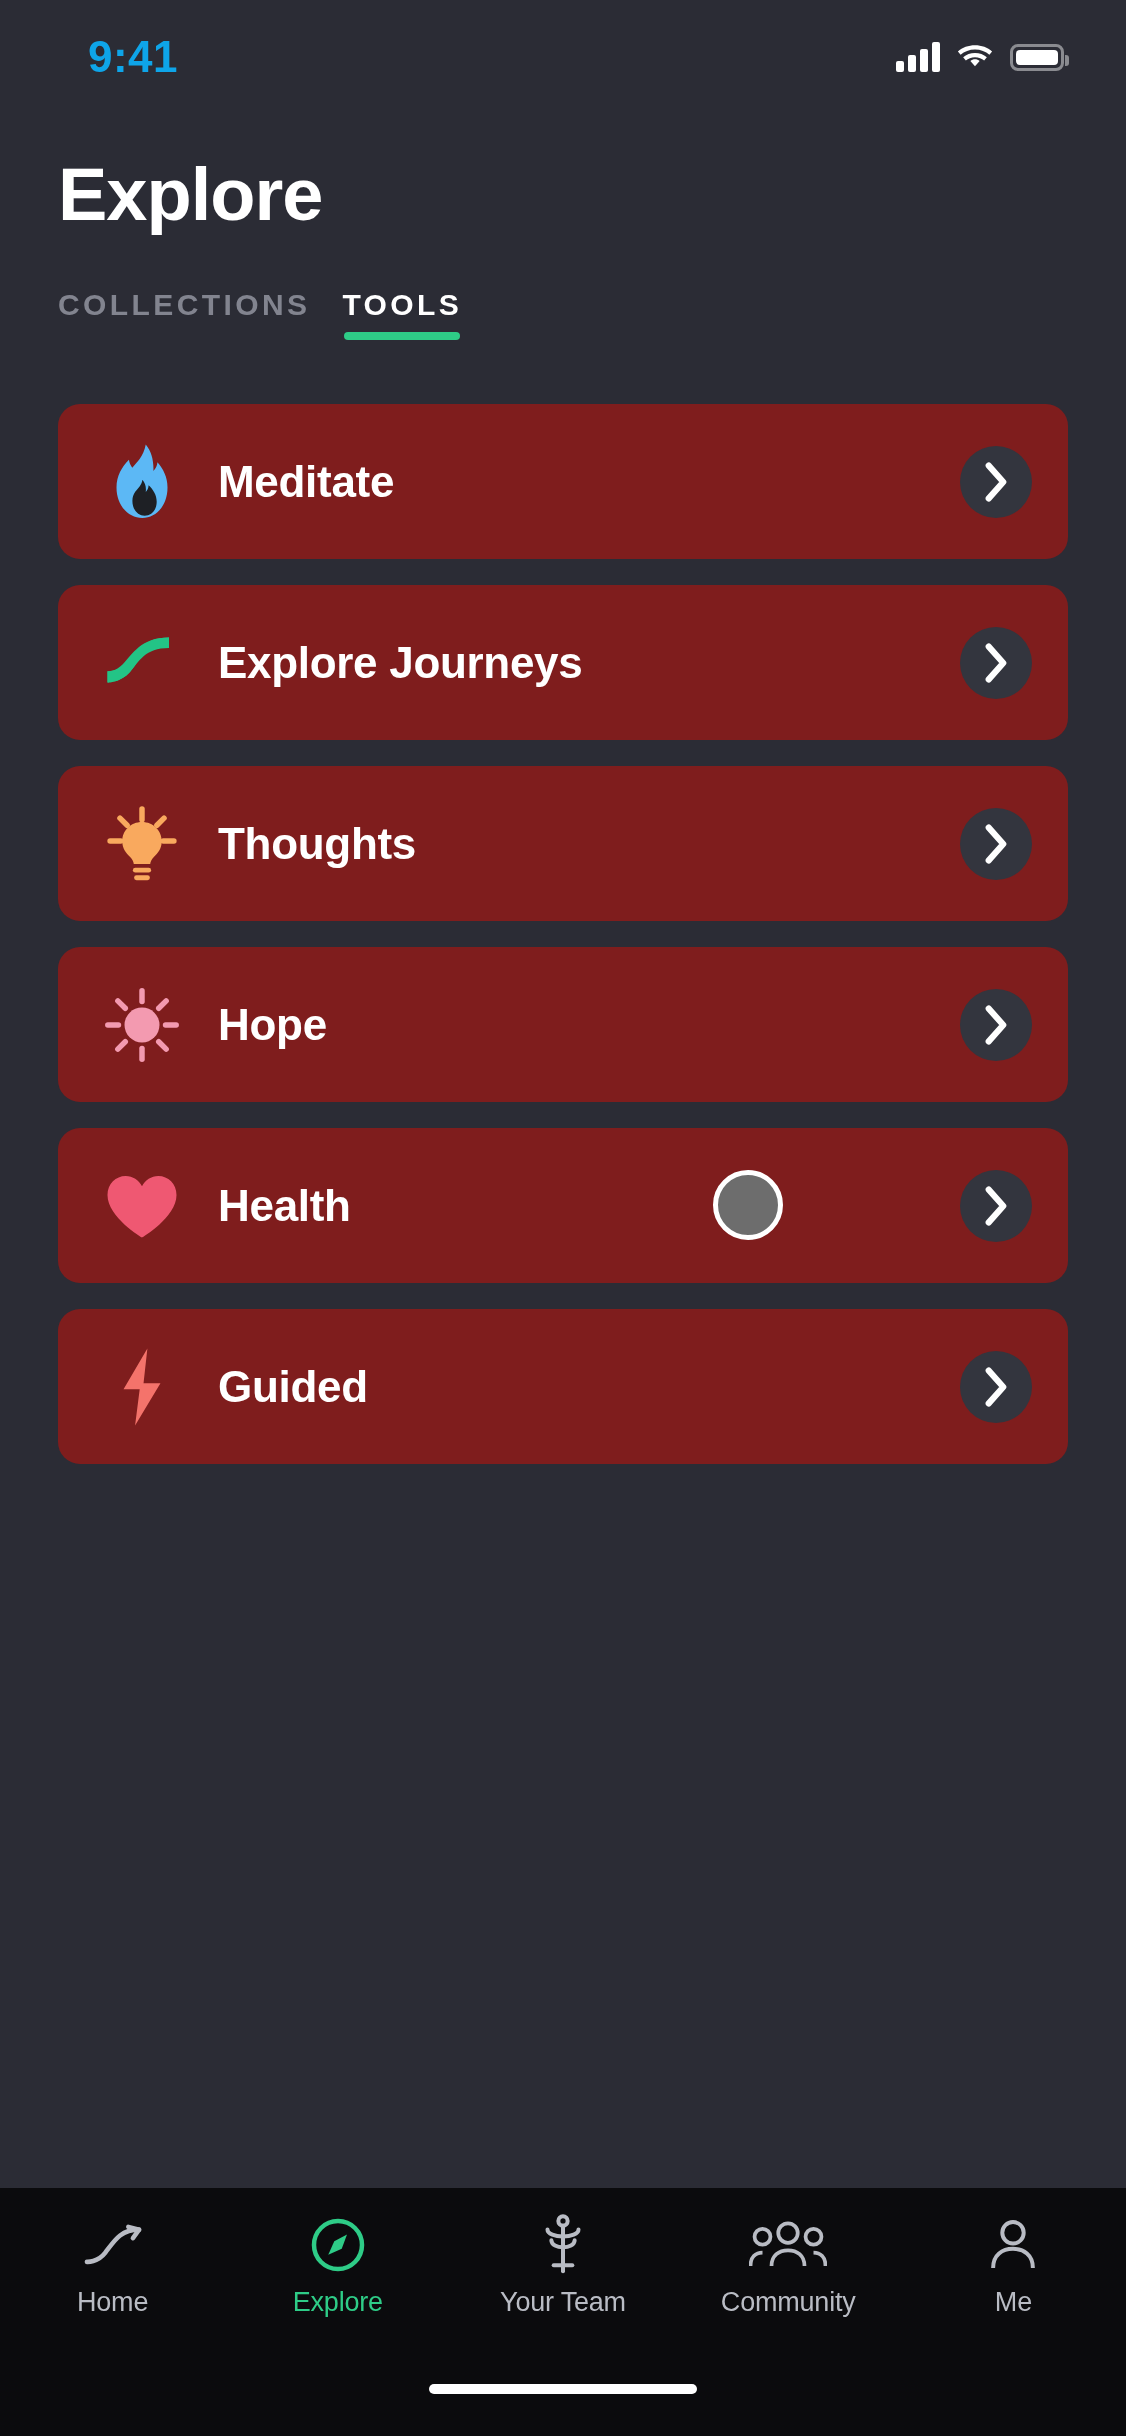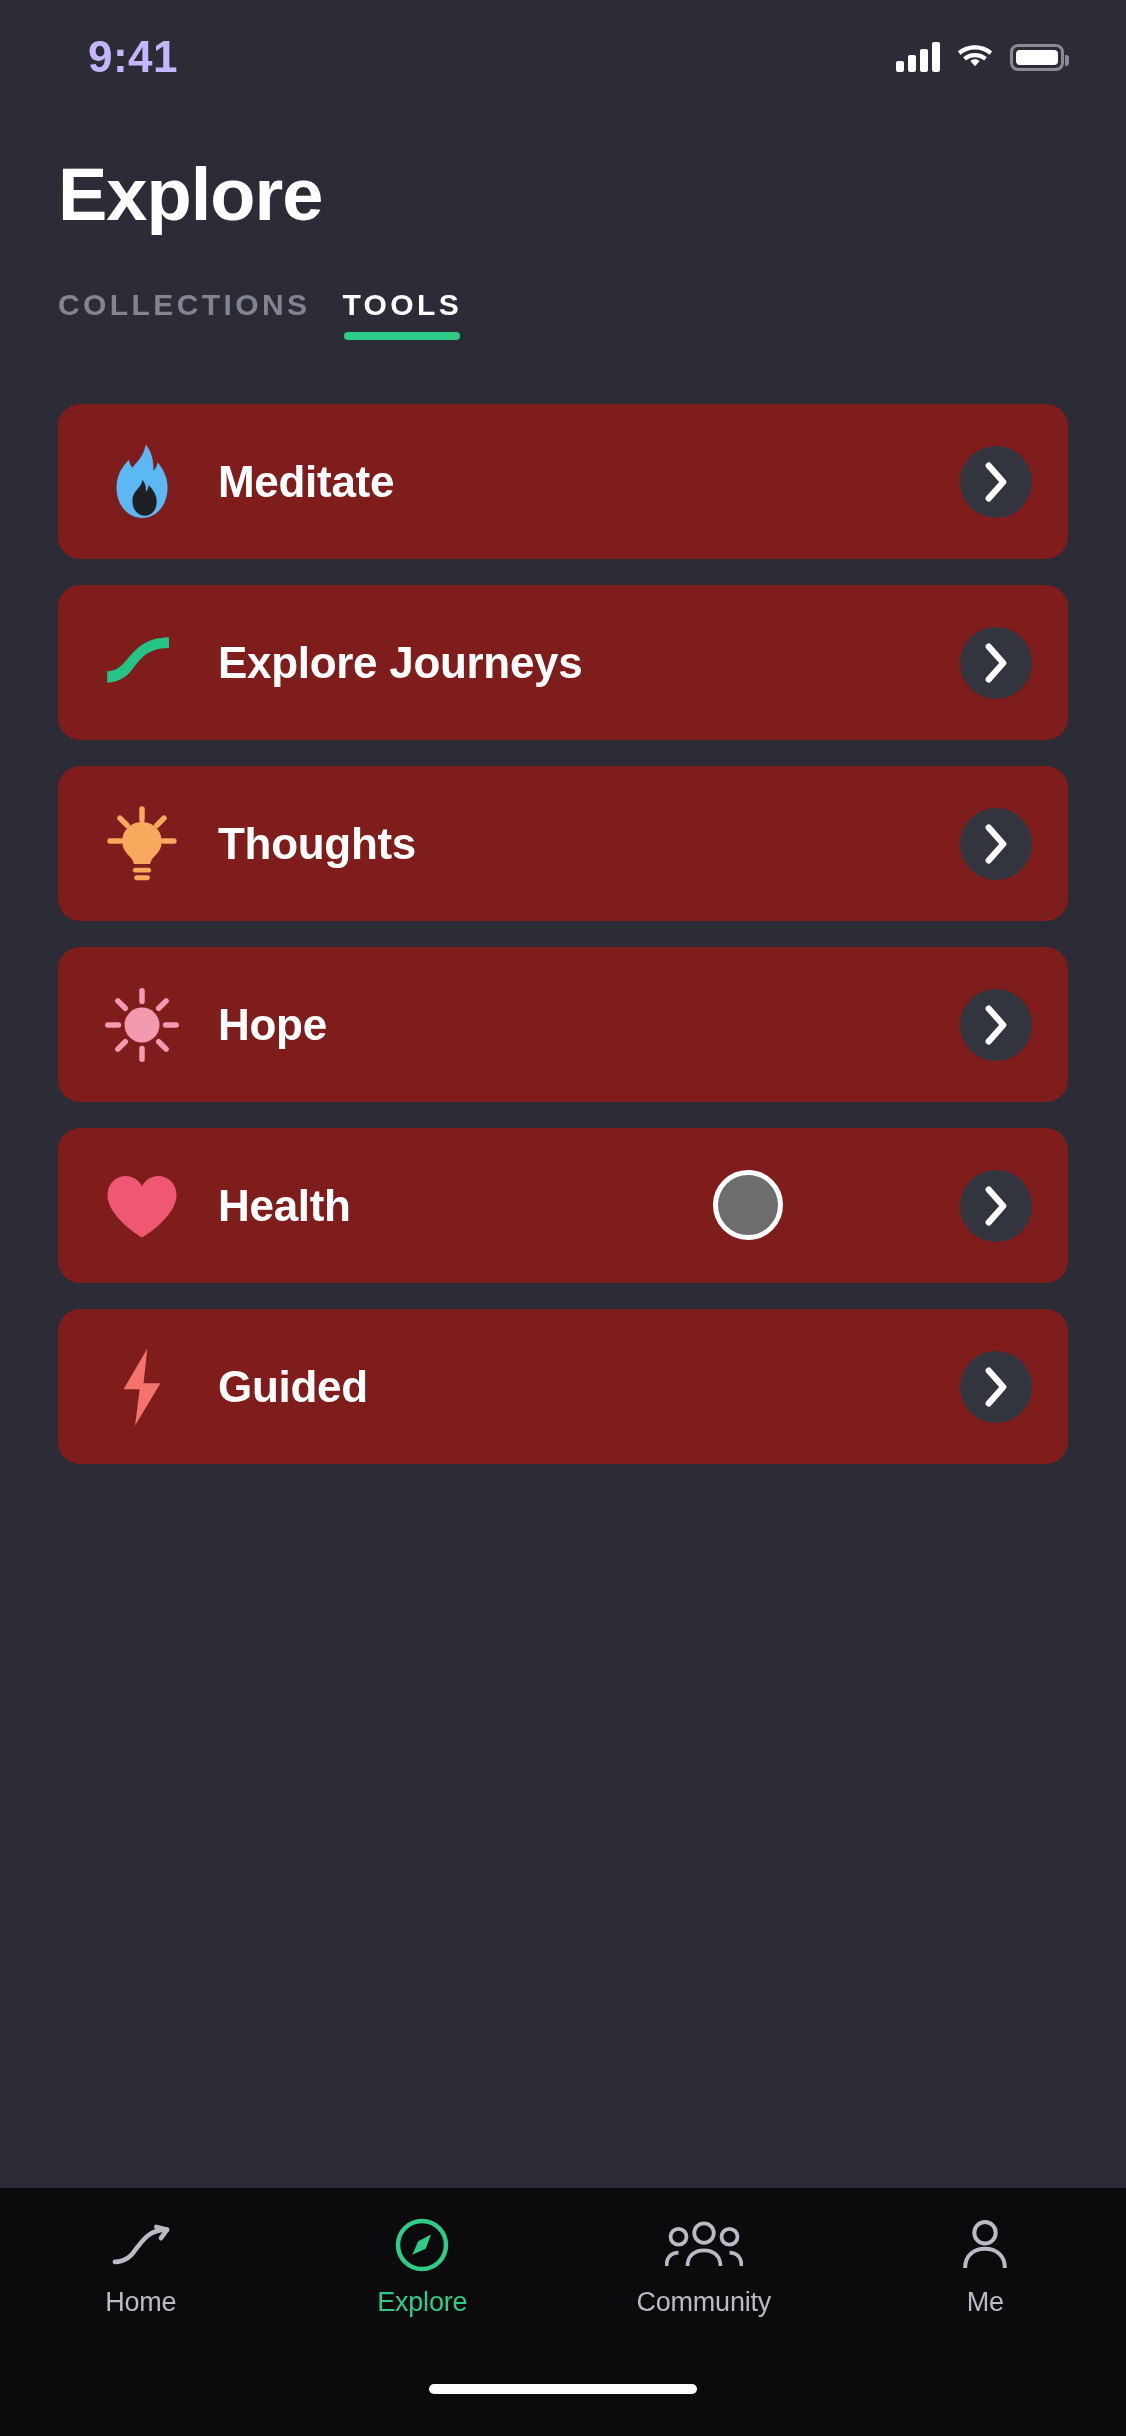--- a/index.html
+++ b/index.html
@@ -17,21 +17,21 @@
   }
 
   
   .statusbar {
     height:100px;
     display:flex; align-items:center; justify-content:space-between;
     padding:0 62px 0 88px;
     flex-shrink:0;
   }
   .status-time {
-    color:#c4b5fd; font-size:44px; font-weight:600;
+    color:#0ea5e9; font-size:44px; font-weight:600;
     letter-spacing:0.5px; margin-top:14px;
   }
   .status-icons { display:flex; align-items:center; gap:17px; margin-top:14px; }
   .sig { display:flex; align-items:flex-end; gap:4px; height:30px; }
   .sig i { display:block; width:8px; background:#fff; border-radius:2px; }
   .sig i:nth-child(1){height:11px;}
   .sig i:nth-child(2){height:17px;}
   .sig i:nth-child(3){height:23px;}
   .sig i:nth-child(4){height:30px;}
   .wifi { width:36px; height:28px; }
@@ -303,20 +303,34 @@
     <div class="nav-item active">
       <div class="nav-icon">
         <svg width="60" height="60" viewBox="0 0 40 40">
           <circle cx="20" cy="20" r="16" stroke="#2ecc87" stroke-width="3" fill="none"></circle>
           <path d="M26 13 L17.5 17.5 L13.5 26.5 L22.5 22.5 Z" fill="#2ecc87"></path>
         </svg>
       </div>
       <span class="nav-label">Explore</span>
     </div>
 
+    <div class="nav-item">
+      <div class="nav-icon">
+        <svg width="50" height="62" viewBox="0 0 32 40">
+          <g stroke="#b9bcc4" stroke-width="2.6" fill="none" stroke-linecap="round">
+            <line x1="16" y1="8" x2="16" y2="37"></line>
+            <circle cx="16" cy="4.5" r="3"></circle>
+            <path d="M6 10 C6 16 26 16 26 10"></path>
+            <path d="M8.5 17 C8.5 23 23.5 23 23.5 17"></path>
+            <line x1="10" y1="33" x2="22" y2="33"></line>
+          </g>
+        </svg>
+      </div>
+      <span class="nav-label">Your Team</span>
+    </div>
 
     <div class="nav-item">
       <div class="nav-icon">
         <svg width="78" height="52" viewBox="0 0 52 34">
           <g stroke="#b9bcc4" stroke-width="2.5" fill="none">
             <circle cx="26" cy="9" r="6.5"></circle>
             <path d="M15 31 C15 24 20 20.5 26 20.5 C32 20.5 37 24 37 31"></path>
             <circle cx="9" cy="11.5" r="5.3"></circle>
             <path d="M1 31 C1 25 4.5 22 9 22"></path>
             <circle cx="43" cy="11.5" r="5.3"></circle>

